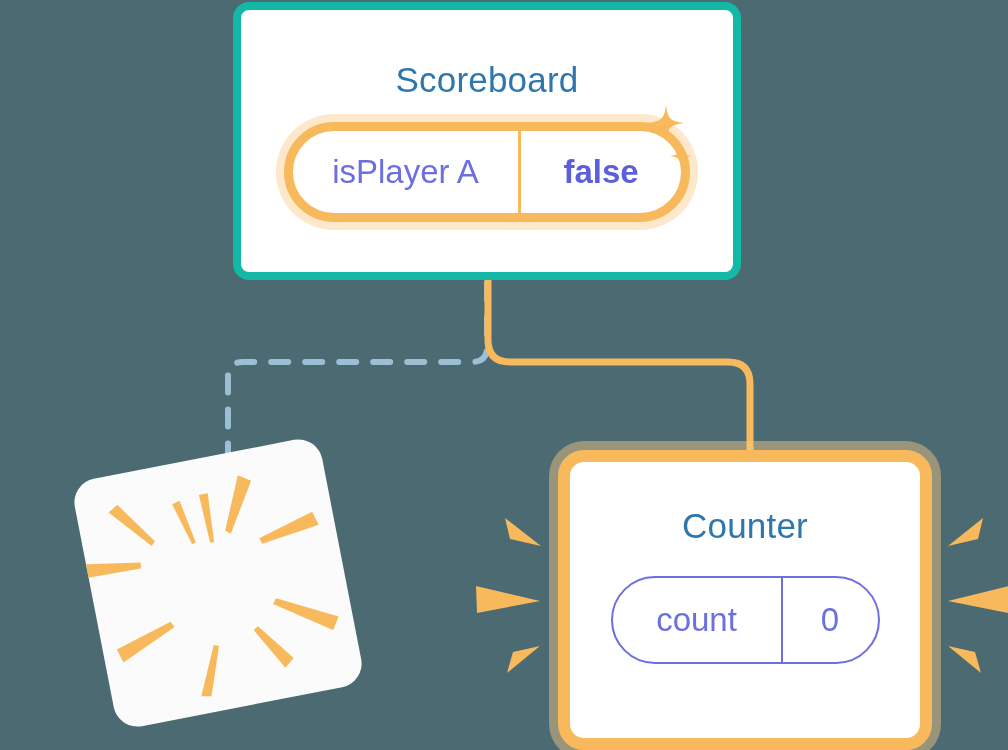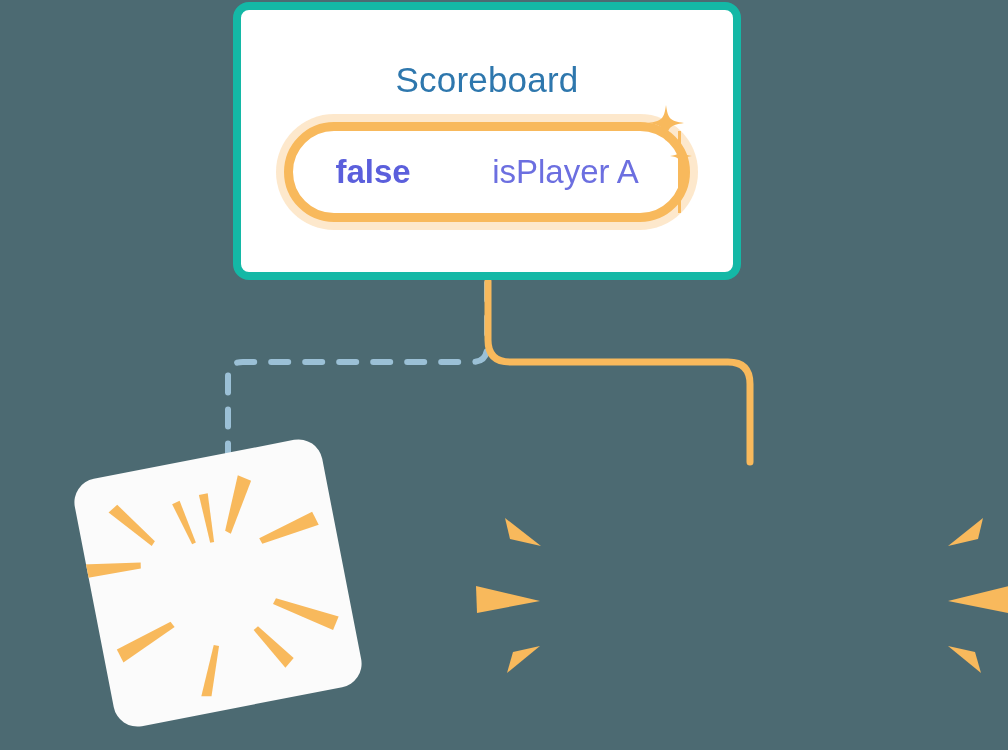--- a/index.html
+++ b/index.html
@@ -199,22 +199,22 @@
     <style>
       .side-rays polygon { fill: #f8b95c; }
     </style>
   </svg>
 
   <div class="card-scoreboard">
     <div class="card-title">Scoreboard</div>
 
     <div class="pill-wrap">
       <div class="pill-glow">
+        <div class="pill-cell pill-key">isPlayer A</div>
         <div class="pill-cell pill-val">false</div>
-        <div class="pill-cell pill-key">isPlayer A</div>
 
         <svg class="sparkles" viewBox="0 0 70 80">
           <path fill="#f8b95c" d="M33 8 C35 22 37 24 51 26 C37 28 35 30 33 44 C31 30 29 28 15 26 C29 24 31 22 33 8 Z"></path>
           <path fill="#f8b95c" d="M48 48 C49.3 56.5 50.5 57.7 59 59 C50.5 60.3 49.3 61.5 48 70 C46.7 61.5 45.5 60.3 37 59 C45.5 57.7 46.7 56.5 48 48 Z"></path>
         </svg>
       </div>
     </div>
   </div>
 
   <div class="card-burst">
@@ -228,14 +228,24 @@
         <polygon points="186,214 176,222 152,179 157,176"></polygon>
         <polygon points="98,236 88,234 110,186 115,188"></polygon>
         <polygon points="18,186 14,172 72,155 75,161"></polygon>
         <polygon points="-6,96 -4,82 54,91 53,97"></polygon>
         <polygon points="32,36 42,30 72,73 68,77"></polygon>
         <polygon points="96,40 104,38 112,82 108,83"></polygon>
       </g>
     </svg>
   </div>
 
+  <div class="card-counter">
+    <div class="card-title">Counter</div>
+
+    <div class="pill-wrap-plain">
+      <div class="pill-plain">
+        <div class="pill-cell pill-key">count</div>
+        <div class="pill-cell pill-val">0</div>
+      </div>
+    </div>
+  </div>
 
 </div>
 
 </body></html>

